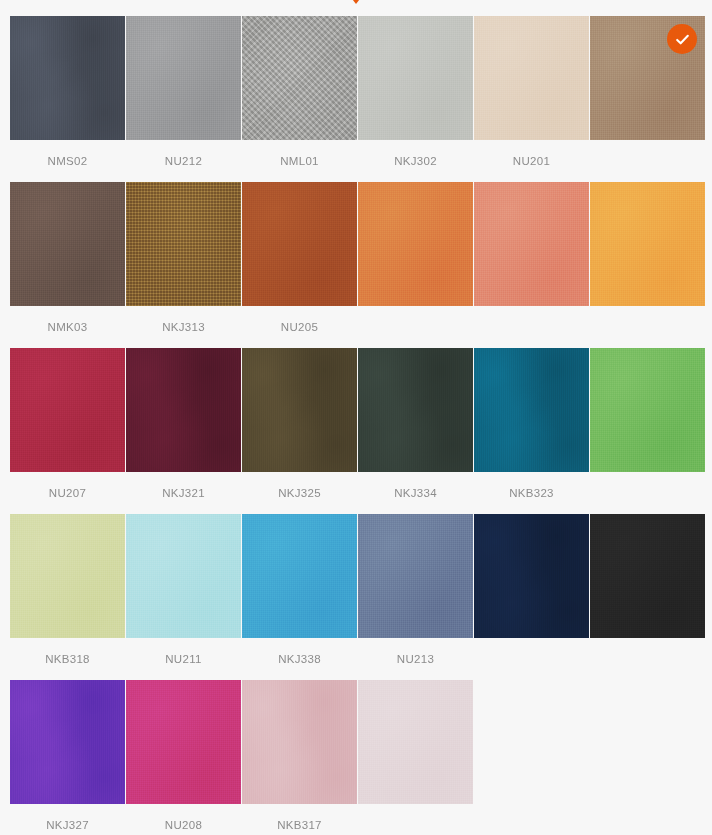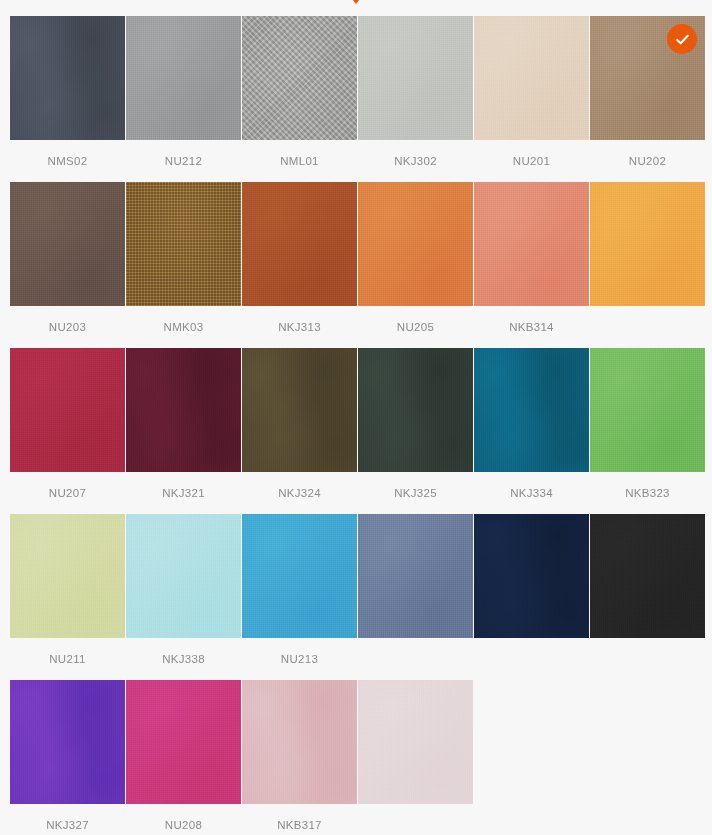--- a/index.html
+++ b/index.html
@@ -177,21 +177,20 @@
             </svg>
           </div>
         </div>
       </div>
       <div class="row-labels">
         <div class="swatch-label">NMS02</div>
         <div class="swatch-label">NU212</div>
         <div class="swatch-label">NML01</div>
         <div class="swatch-label">NKJ302</div>
         <div class="swatch-label">NU201</div>
-        <div class="swatch-label">NU202</div>
       </div>
     </div>
     <div class="swatch-row">
       <div class="row-tiles">
         <div class="swatch-cell" title="NU203">
           <div class="tex" style="background: rgb(106, 86, 77);"></div>
         </div>
         <div class="swatch-cell weave" title="NMK03">
           <div class="tex" style="background: rgb(141, 106, 54);"></div>
         </div>
@@ -202,25 +201,23 @@
           <div class="tex" style="background: rgb(221, 127, 67);"></div>
         </div>
         <div class="swatch-cell" title="NKB314">
           <div class="tex" style="background: rgb(226, 138, 114);"></div>
         </div>
         <div class="swatch-cell" title="NU204">
           <div class="tex" style="background: rgb(239, 169, 72);"></div>
         </div>
       </div>
       <div class="row-labels">
-        <div class="swatch-label">NU203</div>
         <div class="swatch-label">NMK03</div>
         <div class="swatch-label">NKJ313</div>
         <div class="swatch-label">NU205</div>
-        <div class="swatch-label">NKB314</div>
       </div>
     </div>
     <div class="swatch-row">
       <div class="row-tiles">
         <div class="swatch-cell" title="NU207">
           <div class="tex" style="background: rgb(173, 43, 70);"></div>
         </div>
         <div class="swatch-cell mottle" title="NKJ321">
           <div class="tex" style="background: rgb(94, 28, 48);"></div>
         </div>
@@ -233,21 +230,20 @@
         <div class="swatch-cell mottle" title="NKJ334">
           <div class="tex" style="background: rgb(14, 100, 128);"></div>
         </div>
         <div class="swatch-cell" title="NKB323">
           <div class="tex" style="background: rgb(116, 187, 94);"></div>
         </div>
       </div>
       <div class="row-labels">
         <div class="swatch-label">NU207</div>
         <div class="swatch-label">NKJ321</div>
-        <div class="swatch-label">NKJ324</div>
         <div class="swatch-label">NKJ325</div>
         <div class="swatch-label">NKJ334</div>
         <div class="swatch-label">NKB323</div>
       </div>
     </div>
     <div class="swatch-row">
       <div class="row-tiles">
         <div class="swatch-cell" title="NKB318">
           <div class="tex" style="background: rgb(212, 219, 166);"></div>
         </div>
@@ -261,20 +257,21 @@
           <div class="tex" style="background: rgb(107, 124, 156);"></div>
         </div>
         <div class="swatch-cell mottle" title="NKJ338">
           <div class="tex" style="background: rgb(20, 36, 66);"></div>
         </div>
         <div class="swatch-cell" title="NU213">
           <div class="tex" style="background: rgb(38, 38, 38);"></div>
         </div>
       </div>
       <div class="row-labels">
+        <div class="swatch-label">NKB318</div>
         <div class="swatch-label">NU211</div>
         <div class="swatch-label">NKJ338</div>
         <div class="swatch-label">NU213</div>
       </div>
     </div>
     <div class="swatch-row">
       <div class="row-tiles">
         <div class="swatch-cell mottle" title="NKJ327">
           <div class="tex" style="background: rgb(109, 54, 187);"></div>
         </div>

